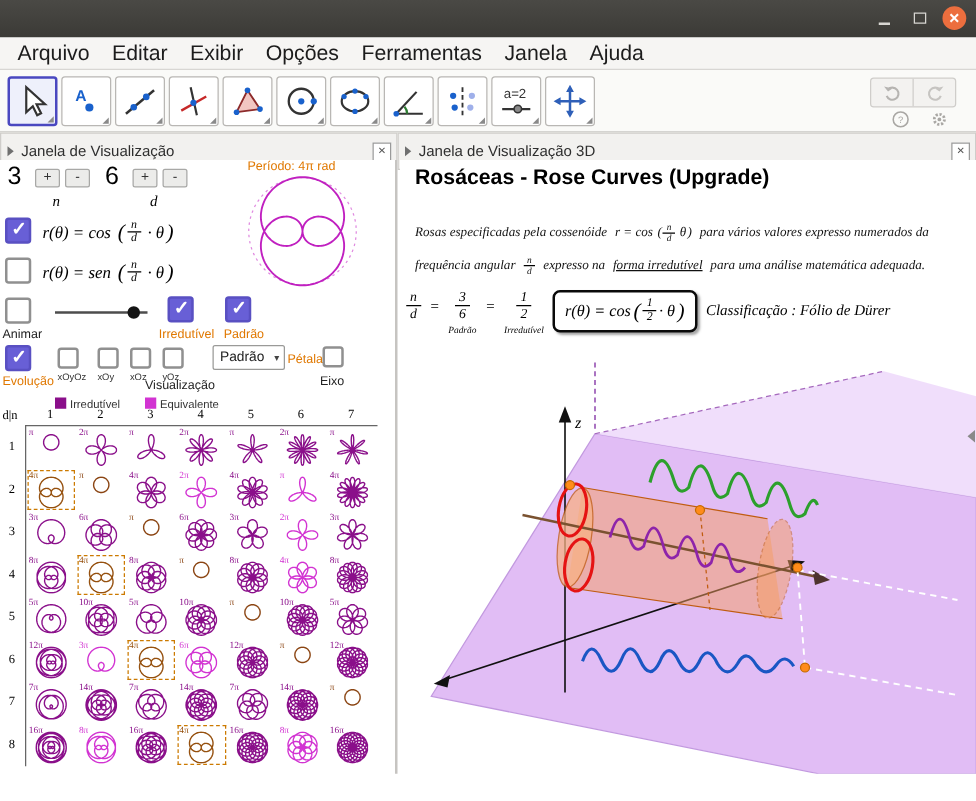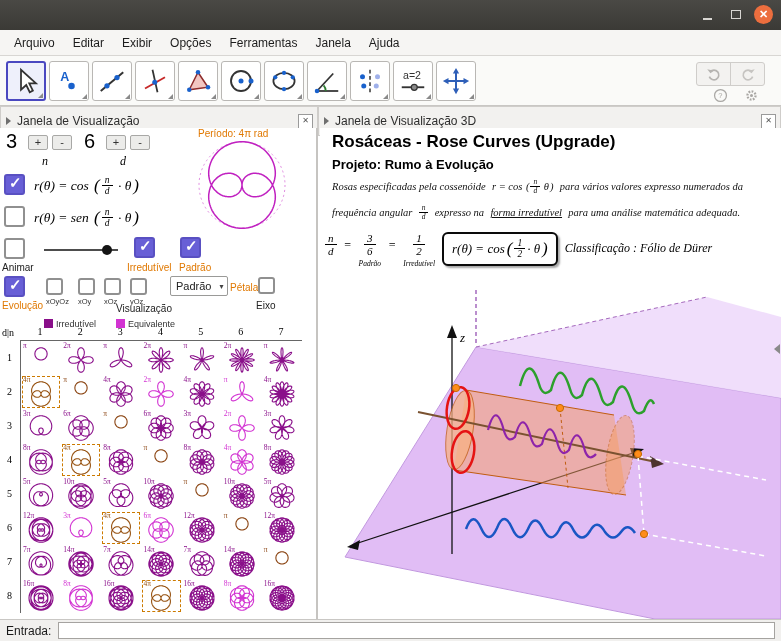--- a/index.html
+++ b/index.html
@@ -9,21 +9,21 @@
   .titlebar{position:absolute;left:0;top:0;width:781px;height:30px;background:linear-gradient(#4a4945,#3b3a36);display:flex;align-items:center;}
   .wtitle{flex:1;text-align:center;color:#eceae7;font-weight:bold;font-size:13px;}
   .winbtns{position:absolute;right:8px;top:5px;display:flex;gap:9px;align-items:center;}
   .wbtn{width:19px;height:19px;display:flex;align-items:center;justify-content:center;}
   .minbar{width:9px;height:2px;background:#d8d6d2;margin-top:9px;}
   .maxbox{width:8px;height:7px;border:1.5px solid #d8d6d2;}
   .wbtn.close{background:#ec6e3e;border-radius:50%;color:#fff;font-size:11px;font-weight:bold;}
 
   
   .menubar{position:absolute;left:0;top:30px;width:781px;height:26px;background:#f6f5f3;border-bottom:1px solid #d8d6d3;display:flex;align-items:center;padding-left:5px;box-sizing:border-box;}
-  .menu-item{padding:0 9px;font-size:12px;color:#1c1c1c;}
+  .menu-item{padding:0 9px;font-size:17px;color:#1c1c1c;}
 
   
   .toolbar{position:absolute;left:0;top:56px;width:781px;height:50px;background:#fafaf8;border-bottom:1px solid #c9c7c4;box-sizing:border-box;}
   .tools{position:absolute;left:6px;top:5px;display:flex;gap:3px;}
   .tool{width:40px;height:40px;background:#fff;border:1px solid #b9b7b4;border-radius:3px;position:relative;display:flex;align-items:center;justify-content:center;box-sizing:border-box;}
   .tool.selected{border:2px solid #4a48c0;background:#eef0fb;}
   .ticon{width:30px;height:30px;}
   .dd{position:absolute;right:1px;bottom:1px;width:0;height:0;border-left:5px solid transparent;border-bottom:5px solid #8a8a8a;}
   .undoredo{position:absolute;right:16px;top:6px;display:flex;border:1px solid #cfcdca;border-radius:3px;background:#f3f2f0;}
   .urbtn{width:33px;height:22px;display:flex;align-items:center;justify-content:center;}
@@ -728,21 +728,20 @@
           <span class="clabel" style="color:#8a0f8a">16π</span>
           <svg class="rsvg" viewBox="0 0 26 26">
             <polyline fill="none" stroke-width="1.1" stroke="#8a0f8a" points="13.0,0.8 15.3,1.2 17.3,2.3 18.9,4.1 19.7,6.2 19.7,8.4 18.9,10.4 17.5,12.0 15.6,12.9 13.6,13.1 11.6,12.5 10.0,11.2 9.0,9.3 8.8,7.2 9.3,5.1 10.6,3.2 12.5,1.9 14.7,1.3 17.0,1.5 19.2,2.5 20.9,4.1 21.9,6.2 22.2,8.5 21.6,10.6 20.4,12.5 18.6,13.7 16.6,14.2 14.5,13.9 12.8,12.8 11.5,11.2 11.0,9.2 11.2,7.1 12.2,5.2 13.9,3.7 16.0,2.9 18.3,2.9 20.5,3.6 22.3,5.1 23.6,7.1 24.1,9.4 23.7,11.7 22.7,13.7 21.0,15.2 19.0,16.0 16.9,16.0 14.9,15.2 13.4,13.8 12.6,11.9 12.5,9.8 13.2,7.9 14.7,6.3 16.6,5.3 18.8,5.0 21.0,5.5 22.9,6.8 24.3,8.7 25.0,10.9 24.9,13.3 24.1,15.4 22.5,17.1 20.5,18.2 18.3,18.5 16.3,18.0 14.5,16.8 13.4,15.0 13.0,13.0 13.4,11.0 14.5,9.2 16.3,8.0 18.3,7.5 20.5,7.8 22.5,8.9 24.1,10.6 24.9,12.7 25.0,15.1 24.3,17.3 22.9,19.2 21.0,20.5 18.8,21.0 16.6,20.7 14.7,19.7 13.2,18.1 12.5,16.2 12.6,14.1 13.4,12.2 14.9,10.8 16.9,10.0 19.0,10.0 21.0,10.8 22.7,12.3 23.7,14.3 24.1,16.6 23.6,18.9 22.3,20.9 20.5,22.4 18.3,23.1 16.0,23.1 13.9,22.3 12.2,20.8 11.2,18.9 11.0,16.8 11.5,14.8 12.8,13.2 14.5,12.1 16.6,11.8 18.6,12.3 20.4,13.5 21.6,15.4 22.2,17.5 21.9,19.8 20.9,21.9 19.2,23.5 17.0,24.5 14.7,24.7 12.5,24.1 10.6,22.8 9.3,20.9 8.8,18.8 9.0,16.7 10.0,14.8 11.6,13.5 13.6,12.9 15.6,13.1 17.5,14.0 18.9,15.6 19.7,17.6 19.7,19.8 18.9,21.9 17.3,23.7 15.3,24.8 13.0,25.2 10.7,24.8 8.7,23.7 7.1,21.9 6.3,19.8 6.3,17.6 7.1,15.6 8.5,14.0 10.4,13.1 12.4,12.9 14.4,13.5 16.0,14.8 17.0,16.7 17.2,18.8 16.7,20.9 15.4,22.8 13.5,24.1 11.3,24.7 9.0,24.5 6.8,23.5 5.1,21.9 4.1,19.8 3.8,17.5 4.4,15.4 5.6,13.5 7.4,12.3 9.4,11.8 11.5,12.1 13.2,13.2 14.5,14.8 15.0,16.8 14.8,18.9 13.8,20.8 12.1,22.3 10.0,23.1 7.7,23.1 5.5,22.4 3.7,20.9 2.4,18.9 1.9,16.6 2.3,14.3 3.3,12.3 5.0,10.8 7.0,10.0 9.1,10.0 11.1,10.8 12.6,12.2 13.4,14.1 13.5,16.2 12.8,18.1 11.3,19.7 9.4,20.7 7.2,21.0 5.0,20.5 3.1,19.2 1.7,17.3 1.0,15.1 1.1,12.7 1.9,10.6 3.5,8.9 5.5,7.8 7.7,7.5 9.7,8.0 11.5,9.2 12.6,11.0 13.0,13.0 12.6,15.0 11.5,16.8 9.7,18.0 7.7,18.5 5.5,18.2 3.5,17.1 1.9,15.4 1.1,13.3 1.0,10.9 1.7,8.7 3.1,6.8 5.0,5.5 7.2,5.0 9.4,5.3 11.3,6.3 12.8,7.9 13.5,9.8 13.4,11.9 12.6,13.8 11.1,15.2 9.1,16.0 7.0,16.0 5.0,15.2 3.3,13.7 2.3,11.7 1.9,9.4 2.4,7.1 3.7,5.1 5.5,3.6 7.7,2.9 10.0,2.9 12.1,3.7 13.8,5.2 14.8,7.1 15.0,9.2 14.5,11.2 13.2,12.8 11.5,13.9 9.4,14.2 7.4,13.7 5.6,12.5 4.4,10.6 3.8,8.5 4.1,6.2 5.1,4.1 6.8,2.5 9.0,1.5 11.3,1.3 13.5,1.9 15.4,3.2 16.7,5.1 17.2,7.2 17.0,9.3 16.0,11.2 14.4,12.5 12.4,13.1 10.4,12.9 8.5,12.0 7.1,10.4 6.3,8.4 6.3,6.2 7.1,4.1 8.7,2.3 10.7,1.2 13.0,0.8"></polyline>
           </svg>
         </div>
       </div>
   </div>
 
   <div id="rpanel">
     <div class="v3title">Rosáceas - Rose Curves (Upgrade)</div>
-    <div class="v3sub">Projeto: Rumo à Evolução</div>
 
     <div class="para" style="left:12px;top:50px;">
       <span>Rosas especificadas pela cossenóide  </span><span>r = cos </span><span>(</span><span class="frac ifrac"><span class="num">n</span><span class="den">d</span></span><span> θ</span><span>)</span><span>  para vários valores expresso numerados da</span>
     </div>
     <div class="para" style="left:12px;top:76px;justify-content:center;">
       <span>frequência angular  </span><span class="frac ifrac"><span class="num">n</span><span class="den">d</span></span><span>  expresso na  </span><span class="u">forma irredutível</span><span>  para uma análise matemática adequada.</span>
     </div>
 
     <div class="eqrow">
       <span class="fr2">
@@ -815,18 +814,14 @@
 
       <circle cx="136" cy="106" r="3.6" fill="#ff8c1a" stroke="#c56a00"></circle>
       <circle cx="240" cy="126" r="3.6" fill="#ff8c1a" stroke="#c56a00"></circle>
       <circle cx="318" cy="172" r="3.6" fill="#ff8c1a" stroke="#c56a00"></circle>
       <circle cx="324" cy="252" r="3.6" fill="#ff8c1a" stroke="#c56a00"></circle>
     </svg>
 
     <div class="collapse"></div>
   </div>
 
-  <div id="entry">
-    <label>Entrada:</label>
-    <input type="text" value="" style="">
-  </div>
 
 </div>
 
 </body></html>

